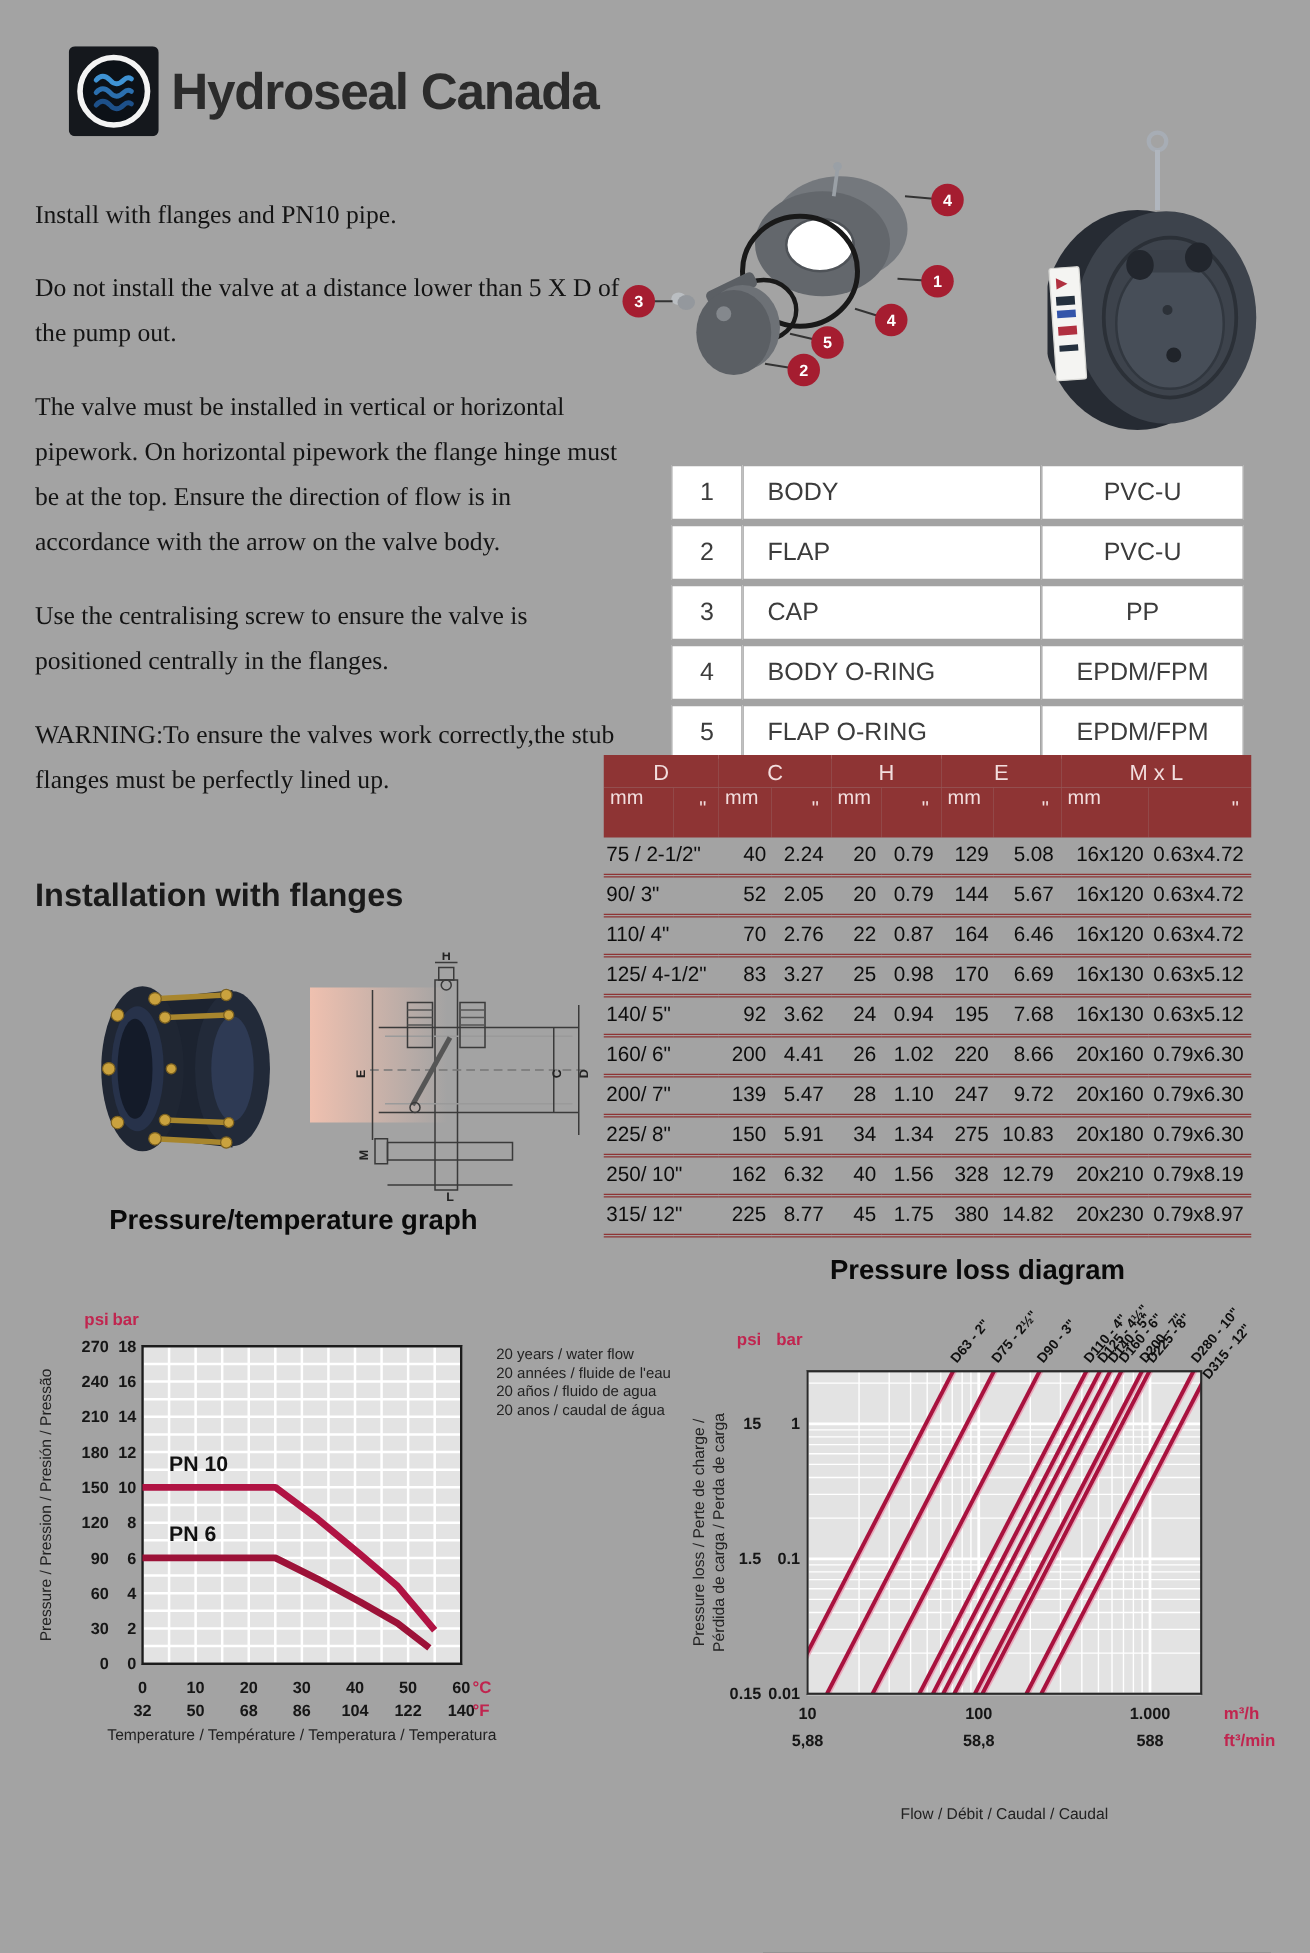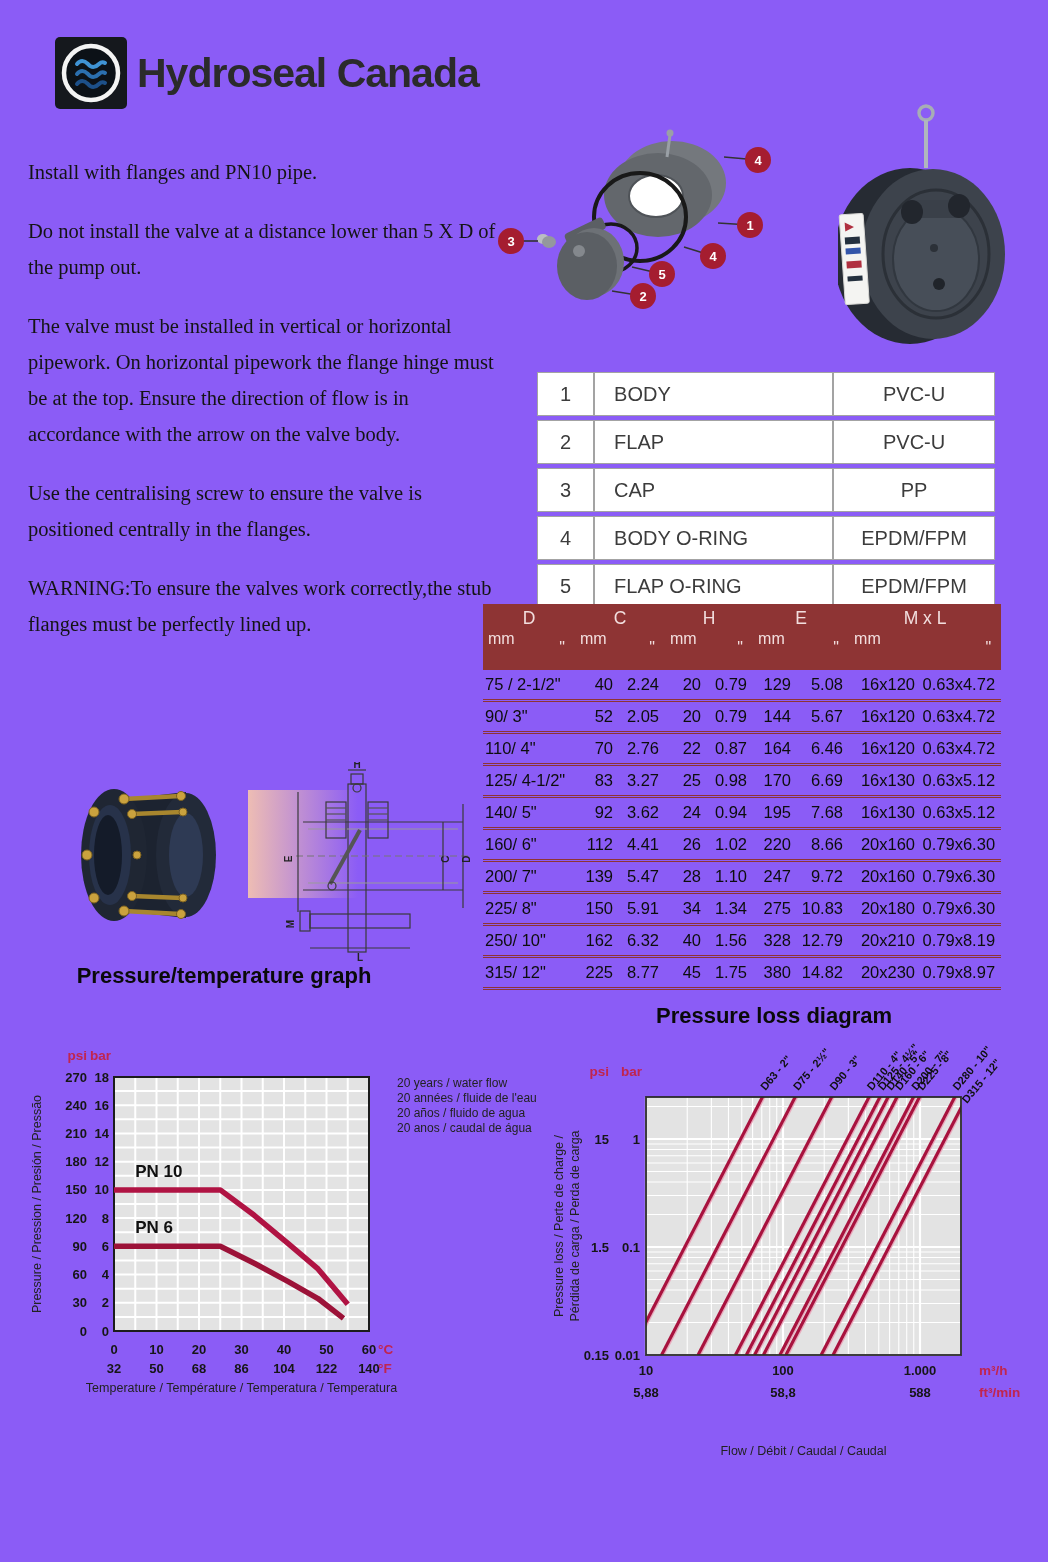--- a/index.html
+++ b/index.html
@@ -1,16 +1,16 @@
 <!DOCTYPE html>
 <html><head>
 <meta charset="utf-8">
 <style>
   html,body{margin:0;padding:0;background:#888;}
-  .page{position:relative;width:1048px;height:1562px;background:#8b5cf6;overflow:hidden;
+  .page{position:relative;width:1048px;height:1562px;background:#a3a3a3;overflow:hidden;
         font-family:"Liberation Sans",sans-serif;color:#111;}
   
   .logo{position:absolute;left:55px;top:37px;width:72px;height:72px;}
   .brand{position:absolute;left:137px;top:50px;font-size:41px;font-weight:bold;color:#2b2b2b;letter-spacing:-1px;}
   .title{position:absolute;left:562px;top:44px;margin:0;font-size:45px;font-weight:800;color:#050505;letter-spacing:-1px;}
   
   .copy{position:absolute;left:28px;top:154px;width:478px;font-family:"Liberation Serif",serif;
         font-size:20.5px;line-height:36px;color:#141414;}
   .copy p{margin:0 0 23px 0;}
   .flanges-h{position:absolute;left:28px;top:701px;margin:0;font-size:26px;font-weight:bold;color:#1a1a1a;}
@@ -27,21 +27,21 @@
   table.dims thead{background:#8e3434;color:#f2dede;}
   table.dims thead th{font-weight:normal;}
   table.dims .grp{font-size:17.5px;padding-top:4px;text-align:center;}
   table.dims .umm{font-size:16px;text-align:left;padding:0 0 22px 5px;}
   table.dims .uin{font-size:16px;text-align:right;padding:0 10px 5px 0;}
   table.dims tbody td{border-bottom:3px double #8e3434;height:27px;white-space:nowrap;}
   table.dims td.d{text-align:left;padding-left:2px;}
   table.dims td.n{text-align:right;padding-right:4px;}
   table.dims td.i{text-align:right;padding-right:6px;}
   
-  .sec-title{position:absolute;margin:0;font-size:22px;font-weight:bold;color:#0a0a0a;text-align:center;}
+  .sec-title{position:absolute;margin:0;font-size:22px;font-weight:bold;color:#0a0a0a;text-align:right;}
   .sec-pt{left:66px;top:963px;width:316px;}
   .sec-loss{left:648px;top:963px;width:252px;margin-top:40px;}
   
   .fig{position:absolute;}
   
   .tick{font:bold 13px "Liberation Sans",sans-serif;fill:#161616;}
   .unit{font:bold 13.5px "Liberation Sans",sans-serif;fill:#c0254f;}
   .legend{font:12px "Liberation Sans",sans-serif;fill:#222;}
   .axis-title{font:12.5px "Liberation Sans",sans-serif;fill:#222;}
   .series-label{font:bold 17px "Liberation Sans",sans-serif;fill:#101010;}
@@ -65,20 +65,21 @@
   </div>
   <div class="brand">Hydroseal Canada</div>
 
   <div class="copy">
     <p>Install with flanges and PN10 pipe.</p>
     <p>Do not install the valve at a distance lower than 5 X  D of the pump out.</p>
     <p>The valve must be installed in vertical or horizontal pipework. On horizontal pipework the flange hinge must be at the top. Ensure the direction of flow is in accordance with the arrow on the valve body.</p>
     <p>Use the centralising screw to ensure the valve is positioned centrally in the flanges.</p>
     <p>WARNING:To ensure the valves work correctly,the stub flanges must be perfectly lined up.</p>
   </div>
+  <h2 class="flanges-h">Installation with flanges</h2>
 
   <div class="fig" style="left:480px;top:95px;">
     <svg id="exploded-svg" width="350" height="250">
         <ellipse cx="192" cy="88" rx="54" ry="42" fill="#74787d"></ellipse>
         <ellipse cx="178" cy="100" rx="54" ry="42" fill="#63676c"></ellipse>
         <ellipse cx="176" cy="101" rx="27" ry="21" fill="#ffffff"></ellipse>
         <ellipse cx="176" cy="101" rx="27" ry="21" fill="none" stroke="#4f5358" stroke-width="2"></ellipse>
         <line x1="190" y1="40" x2="187" y2="62" stroke="#9aa0a6" stroke-width="3"></line>
         <circle cx="190" cy="38" r="3.5" fill="#9aa0a6"></circle>
         <ellipse cx="160" cy="122" rx="46" ry="44" fill="none" stroke="#191919" stroke-width="4"></ellipse>
@@ -249,21 +250,21 @@
           <td class="i">3.62</td>
           <td class="n">24</td>
           <td class="i">0.94</td>
           <td class="n">195</td>
           <td class="i">7.68</td>
           <td class="n">16x130</td>
           <td class="i">0.63x5.12</td>
         </tr>
         <tr>
           <td class="d" colspan="2">160/ 6"</td>
-          <td class="n">112</td>
+          <td class="n">200</td>
           <td class="i">4.41</td>
           <td class="n">26</td>
           <td class="i">1.02</td>
           <td class="n">220</td>
           <td class="i">8.66</td>
           <td class="n">20x160</td>
           <td class="i">0.79x6.30</td>
         </tr>
         <tr>
           <td class="d" colspan="2">200/ 7"</td>

